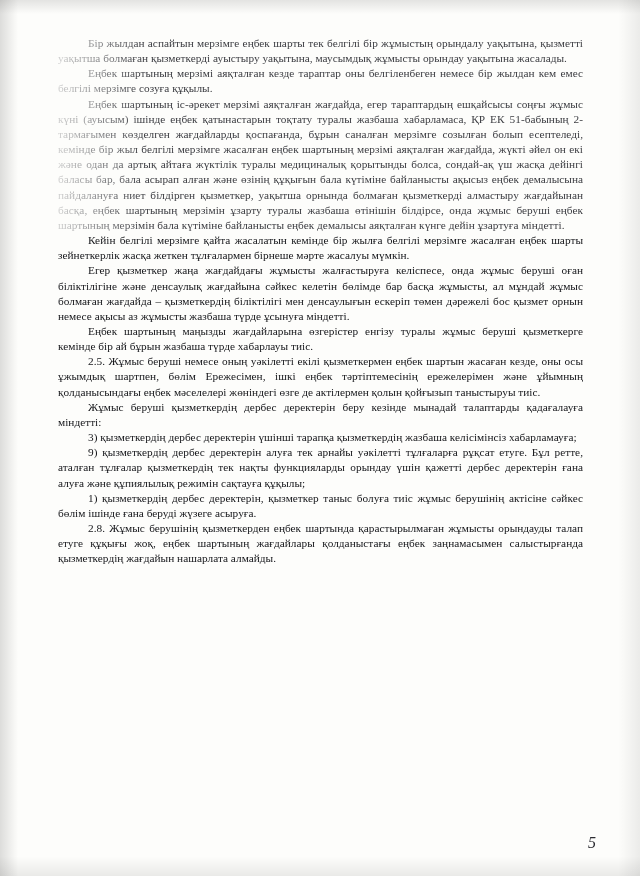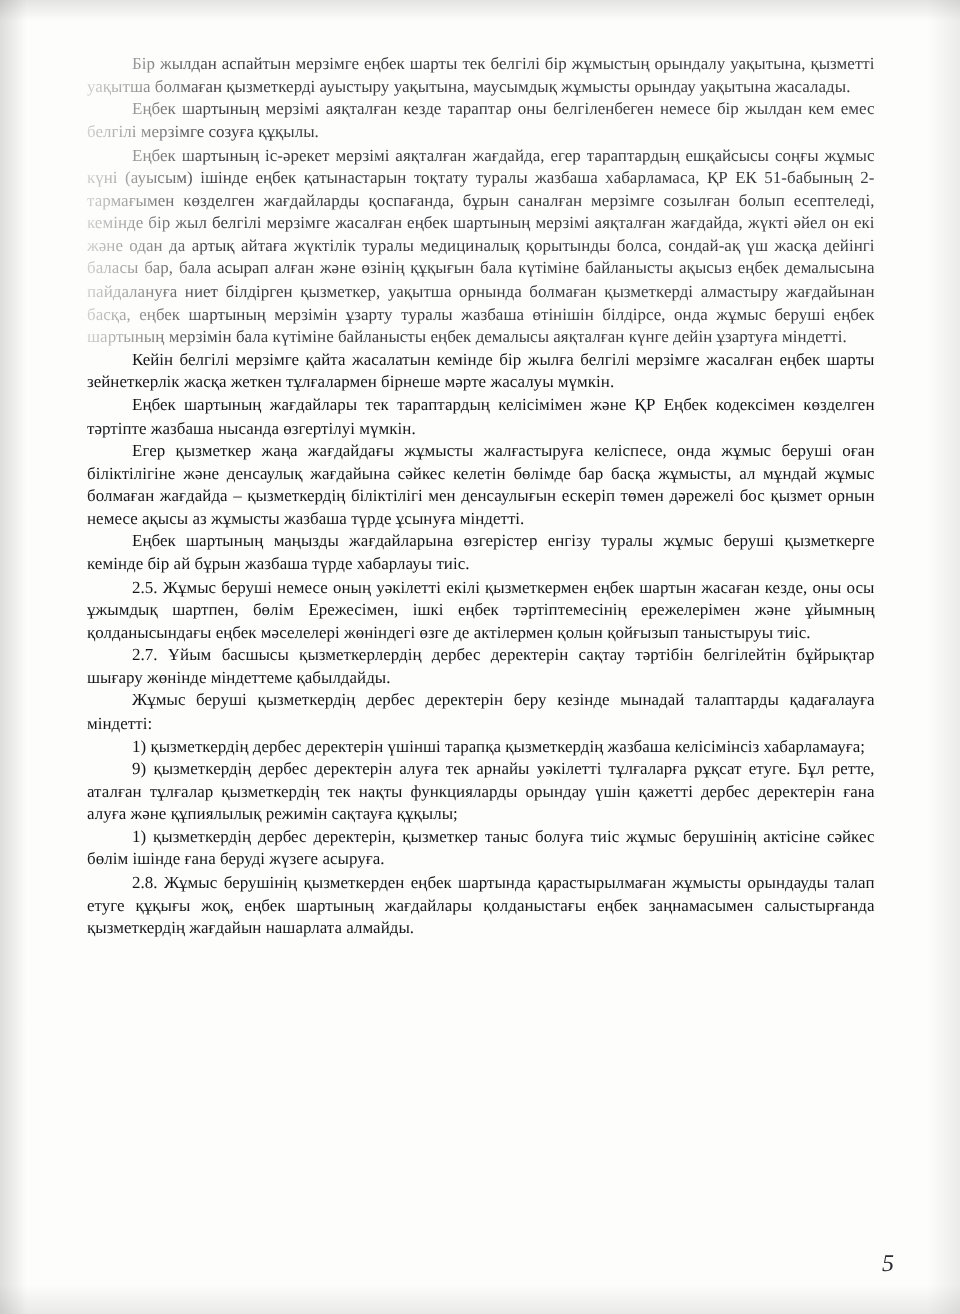--- a/index.html
+++ b/index.html
@@ -96,26 +96,24 @@
   <div class="scan-right-shade"></div>
   <div class="scan-bottom-shade"></div>
 
   <div class="body-text">
     <div class="fade-block">
       <p class="faded-1">Бір жылдан аспайтын мерзімге еңбек шарты тек белгілі бір жұмыстың орындалу уақытына, қызметті уақытша болмаған қызметкерді ауыстыру уақытына, маусымдық жұмысты орындау уақытына жасалады.</p>
       <p class="faded-1">Еңбек шартының мерзімі аяқталған кезде тараптар оны белгіленбеген немесе бір жылдан кем емес белгілі мерзімге созуға құқылы.</p>
       <p class="faded-1">Еңбек шартының іс-әрекет мерзімі аяқталған жағдайда, егер тараптардың ешқайсысы соңғы жұмыс күні (ауысым) ішінде еңбек қатынастарын тоқтату туралы жазбаша хабарламаса, ҚР ЕК 51-бабының 2-тармағымен көзделген жағдайларды қоспағанда, бұрын саналған мерзімге созылған болып есептеледі, кемінде бір жыл белгілі мерзімге жасалған еңбек шартының мерзімі аяқталған жағдайда, жүкті әйел он екі және одан да артық айтаға жүктілік туралы медициналық қорытынды болса, сондай-ақ үш жасқа дейінгі баласы бар, бала асырап алған және өзінің құқығын бала күтіміне байланысты ақысыз еңбек демалысына пайдалануға ниет білдірген қызметкер, уақытша орнында болмаған қызметкерді алмастыру жағдайынан басқа, еңбек шартының мерзімін ұзарту туралы жазбаша өтінішін білдірсе, онда жұмыс беруші еңбек шартының мерзімін бала күтіміне байланысты еңбек демалысы аяқталған күнге дейін ұзартуға міндетті.</p>
     </div>
     <p>Кейін белгілі мерзімге қайта жасалатын кемінде бір жылға белгілі мерзімге жасалған еңбек шарты зейнеткерлік жасқа жеткен тұлғалармен бірнеше мәрте жасалуы мүмкін.</p>
-    <p>Еңбек шартының жағдайлары тек тараптардың келісімімен және ҚР Еңбек кодексімен көзделген тәртіпте жазбаша нысанда өзгертілуі мүмкін.</p>
     <p>Егер қызметкер жаңа жағдайдағы жұмысты жалғастыруға келіспесе, онда жұмыс беруші оған біліктілігіне және денсаулық жағдайына сәйкес келетін бөлімде бар басқа жұмысты, ал мұндай жұмыс болмаған жағдайда – қызметкердің біліктілігі мен денсаулығын ескеріп төмен дәрежелі бос қызмет орнын немесе ақысы аз жұмысты жазбаша түрде ұсынуға міндетті.</p>
     <p>Еңбек шартының маңызды жағдайларына өзгерістер енгізу туралы жұмыс беруші қызметкерге кемінде бір ай бұрын жазбаша түрде хабарлауы тиіс.</p>
     <p>2.5. Жұмыс беруші немесе оның уәкілетті екілі қызметкермен еңбек шартын жасаған кезде, оны осы ұжымдық шартпен, бөлім Ережесімен, ішкі еңбек тәртіптемесінің ережелерімен және ұйымның қолданысындағы еңбек мәселелері жөніндегі өзге де актілермен қолын қойғызып таныстыруы тиіс.</p>
-    <p>2.7. Ұйым басшысы қызметкерлердің дербес деректерін сақтау тәртібін белгілейтін бұйрықтар шығару жөнінде міндеттеме қабылдайды.</p>
     <p>Жұмыс беруші қызметкердің дербес деректерін беру кезінде мынадай талаптарды қадағалауға міндетті:</p>
-    <p>1) қызметкердің дербес деректерін үшінші тарапқа қызметкердің жазбаша келісімінсіз хабарламауға;</p>
+    <p>3) қызметкердің дербес деректерін үшінші тарапқа қызметкердің жазбаша келісімінсіз хабарламауға;</p>
     <p>9) қызметкердің дербес деректерін алуға тек арнайы уәкілетті тұлғаларға рұқсат етуге. Бұл ретте, аталған тұлғалар қызметкердің тек нақты функцияларды орындау үшін қажетті дербес деректерін ғана алуға және құпиялылық режимін сақтауға құқылы;</p>
     <p>1) қызметкердің дербес деректерін, қызметкер таныс болуға тиіс жұмыс берушінің актісіне сәйкес бөлім ішінде ғана беруді жүзеге асыруға.</p>
     <p>2.8. Жұмыс берушінің қызметкерден еңбек шартында қарастырылмаған жұмысты орындауды талап етуге құқығы жоқ, еңбек шартының жағдайлары қолданыстағы еңбек заңнамасымен салыстырғанда қызметкердің жағдайын нашарлата алмайды.</p>
   </div>
 
   <div class="page-number">5</div>
 </div>
 
 </body></html>

